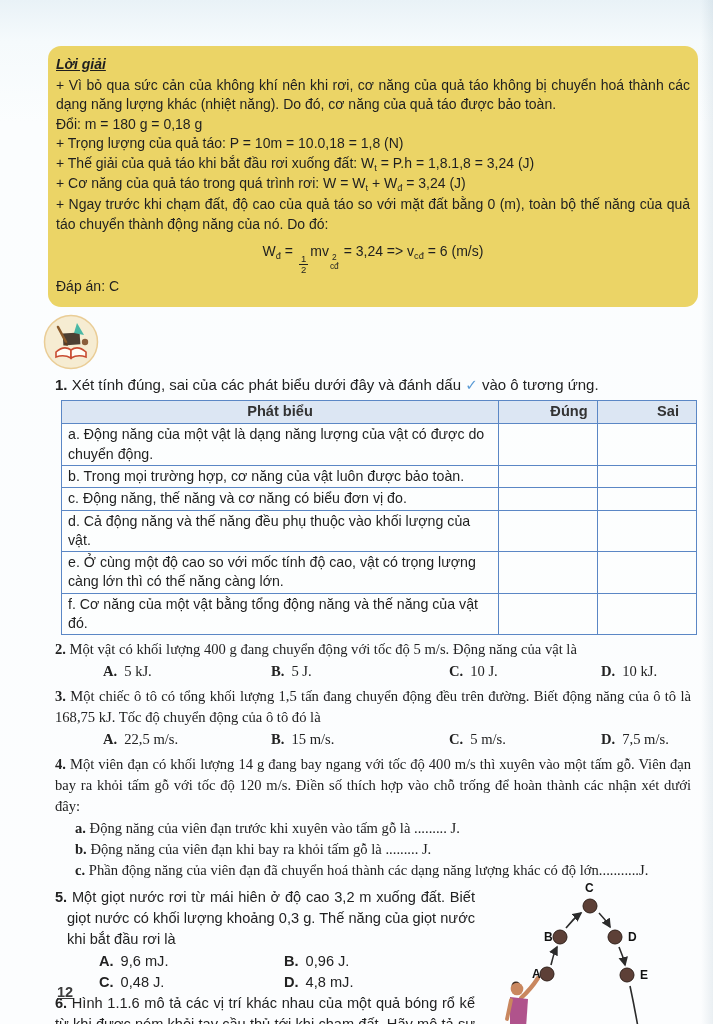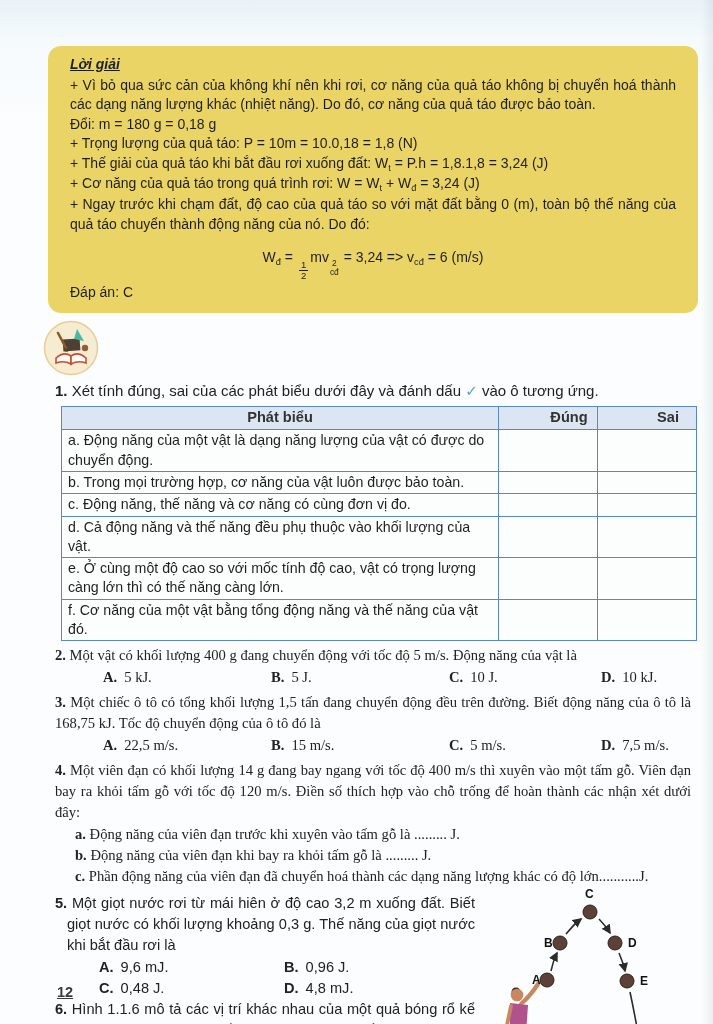--- a/index.html
+++ b/index.html
@@ -6,25 +6,25 @@
   .page{
     position:relative;width:713px;height:1024px;overflow:hidden;
     background:linear-gradient(180deg,#e9f2f7 0%,#f5fafc 4%,#fbfdfe 12%,#fcfdfe 100%);
     font-family:"Liberation Sans","DejaVu Sans",sans-serif;color:#222;
   }
   .page::after{content:"";position:absolute;right:0;top:0;width:12px;height:100%;
     background:linear-gradient(90deg,rgba(0,0,0,0),rgba(150,175,190,.18));}
   .content{position:absolute;left:48px;top:46px;width:650px;}
 
   
-  .solution-box{background:#ebd466;border-radius:13px;padding:9px 22px 11px;
+  .solution-box{background:#ebd466;border-radius:13px;padding:9px 8px 11px;
     font-size:14px;line-height:1.4;color:#1f1f1f;}
   .sol-title{font-weight:700;font-style:italic;text-decoration:underline;margin-bottom:1px;}
   .just{text-align:justify;}
-  .formula{text-align:center;margin:14px 0 2px;}
+  .formula{text-align:center;margin:8px 0 2px;}
 
   
   .b{font-weight:700;}
   .chk{color:#5b9bd5;font-weight:700;}
   .sub{font-size:.66em;vertical-align:-0.28em;}
   .frac{display:inline-flex;flex-direction:column;vertical-align:-0.6em;font-size:.68em;
     line-height:1.05;text-align:center;margin:0 2px;}
   .ft{border-bottom:1px solid #222;padding:0 2px;}
   .fb{padding:0 2px;}
   .ss{display:inline-flex;flex-direction:column;font-size:.6em;line-height:1.05;
@@ -103,21 +103,21 @@
         <td>a. Động năng của một vật là dạng năng lượng của vật có được do chuyển động.</td>
         <td class="chkcell"></td>
         <td class="chkcell"></td>
       </tr>
       <tr>
         <td>b. Trong mọi trường hợp, cơ năng của vật luôn được bảo toàn.</td>
         <td class="chkcell"></td>
         <td class="chkcell"></td>
       </tr>
       <tr>
-        <td>c. Động năng, thế năng và cơ năng có cùng đơn vị đo.</td>
+        <td>c. Động năng, thế năng và cơ năng có biểu đơn vị đo.</td>
         <td class="chkcell"></td>
         <td class="chkcell"></td>
       </tr>
       <tr>
         <td>d. Cả động năng và thế năng đều phụ thuộc vào khối lượng của vật.</td>
         <td class="chkcell"></td>
         <td class="chkcell"></td>
       </tr>
       <tr>
         <td>e. Ở cùng một độ cao so với mốc tính độ cao, vật có trọng lượng càng lớn thì có thế năng càng lớn.</td>

